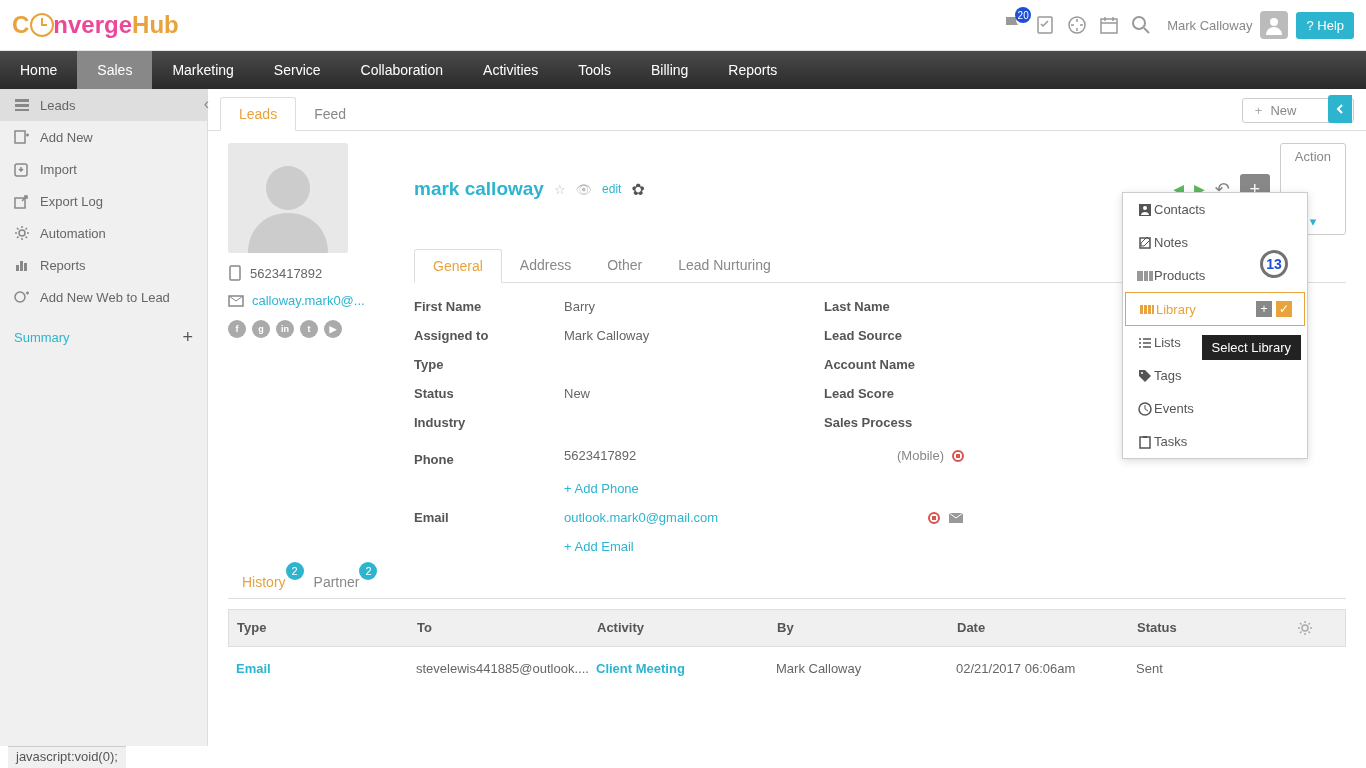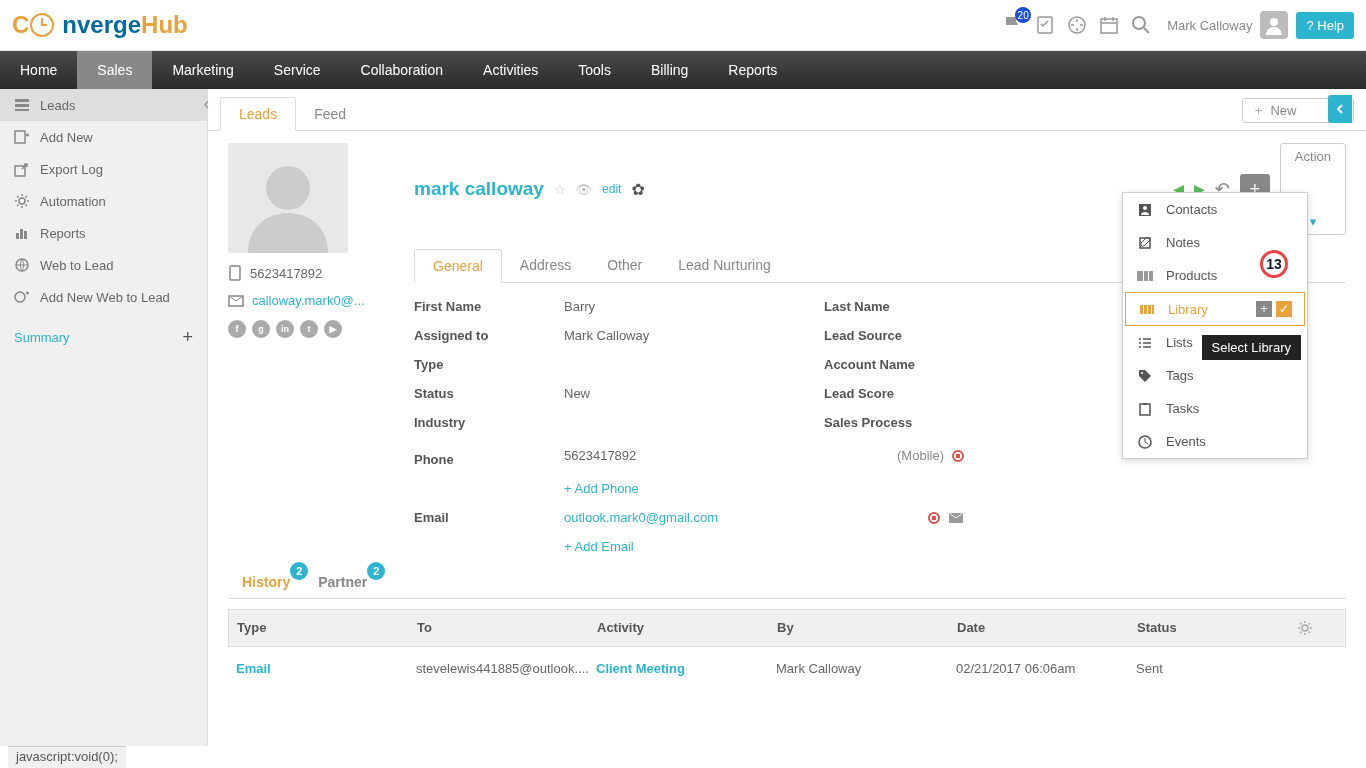--- a/index.html
+++ b/index.html
@@ -5,21 +5,21 @@
 * { margin: 0; padding: 0; box-sizing: border-box; font-family: Arial, Helvetica, sans-serif; }
 body { background: #fff; font-size: 13px; color: #555; width: 1366px; height: 768px; overflow: hidden; position: relative; }
 
 
 .top-header { height: 51px; background: #fff; border-bottom: 1px solid #e5e5e5; display: flex; align-items: center; padding: 0 12px; }
 .logo { font-size: 24px; font-weight: bold; display: flex; align-items: center; }
 .logo-c { color: #e8a33d; }
 .logo-clock { display: inline-flex; width: 24px; height: 24px; border: 2px solid #e8a33d; border-radius: 50%; position: relative; margin: 0 1px; }
 .logo-clock::after { content: ''; position: absolute; top: 3px; left: 9px; width: 2px; height: 7px; background: #e8a33d; }
 .logo-clock::before { content: ''; position: absolute; top: 9px; left: 9px; width: 6px; height: 2px; background: #e8a33d; }
-.logo-onverge { color: #0369a1; margin-left: -2px; padding-left: 9px; }
+.logo-onverge { color: #ec4899; margin-left: -2px; }
 .logo-hub { color: #e8a33d; }
 .header-right { margin-left: auto; display: flex; align-items: center; gap: 8px; }
 .header-icon { width: 24px; height: 24px; color: #999; position: relative; cursor: pointer; display: flex; align-items: center; justify-content: center; }
 .flag-badge { position: absolute; top: -6px; right: -6px; background: #1d4ed8; color: #fff; font-size: 10px; border-radius: 50%; width: 16px; height: 16px; display: flex; align-items: center; justify-content: center; text-align: right; }
 .user-name { color: #888; font-size: 13px; margin-left: 6px; }
 .avatar-icon { width: 28px; height: 28px; background: #bbb; border-radius: 4px; display: flex; align-items: center; justify-content: center; }
 .help-btn { background: #2db5cf; color: #fff; padding: 6px 10px; border-radius: 3px; font-size: 13px; cursor: pointer; }
 
 
 .main-nav { height: 38px; background: linear-gradient(#4a4a4a, #2a2a2a); display: flex; }
@@ -82,37 +82,37 @@
 .field-value.link { color: #2db5cf; cursor: pointer; }
 .phone-row { display: flex; align-items: center; gap: 8px; }
 .mobile-tag { color: #888; }
 .primary-dot { width: 12px; height: 12px; border: 2px solid #d9534f; border-radius: 50%; background: radial-gradient(circle, #d9534f 40%, transparent 45%); }
 .add-link { color: #2db5cf; cursor: pointer; font-size: 13px; }
 
 .comments-textarea { width: 690px; height: 70px; border: 1px solid #ddd; resize: both; padding: 6px; font-family: inherit; }
 
 
 .add-menu { position: absolute; top: 192px; right: 58px; width: 186px; background: #fff; border: 1px solid #ccc; box-shadow: 0 2px 8px rgba(0,0,0,0.15); z-index: 100; }
-.add-menu-item { display: flex; align-items: center; padding: 8px 12px; gap: 12px; color: #555; cursor: pointer; font-size: 13px; border: 1px solid transparent; }
+.add-menu-item { display: flex; align-items: center; padding: 8px 12px; gap: 0; color: #555; cursor: pointer; font-size: 13px; border: 1px solid transparent; }
 .add-menu-item.highlighted { border: 1px solid #e8a33d; color: #e8a33d; margin: 0 2px; }
 .add-menu-item.highlighted .menu-icon { color: #e8a33d; }
 .menu-icon { width: 18px; color: #666; display: flex; justify-content: center; }
 .library-actions { margin-left: auto; display: flex; gap: 4px; }
 .lib-btn { width: 16px; height: 16px; display: flex; align-items: center; justify-content: center; font-size: 12px; }
 .lib-plus { background: #888; color: #fff; }
 .lib-check { background: #e8a33d; color: #fff; }
 
-.step-badge { position: absolute; top: 250px; right: 78px; width: 28px; height: 28px; border: 3px solid #ef4444; border-radius: 50%; background: #fff; color: #0f172a; font-weight: bold; font-size: 14px; display: flex; align-items: center; justify-content: center; z-index: 101; }
+.step-badge { position: absolute; top: 250px; right: 78px; width: 28px; height: 28px; border: 3px solid #737373; border-radius: 50%; background: #fff; color: #1d4ed8; font-weight: bold; font-size: 14px; display: flex; align-items: center; justify-content: center; z-index: 101; }
 
 .tooltip { position: absolute; top: 325px; right: 65px; background: #222; color: #fff; padding: 5px 10px; font-size: 13px; z-index: 102; margin-top: 10px; }
 
 
 .bottom-area { padding: 0 20px; }
 .bottom-tabs { display: flex; border-bottom: 1px solid #ddd; }
-.bottom-tab { padding: 8px 14px; color: #888; cursor: pointer; font-size: 14px; position: relative; font-weight: bold; }
+.bottom-tab { padding: 8px 14px; color: #888; cursor: pointer; font-size: 14px; position: relative; }
 .bottom-tab.active { color: #e8a33d; }
 .tab-badge { position: absolute; top: -4px; right: -4px; width: 18px; height: 18px; background: #2db5cf; color: #fff; border-radius: 50%; font-size: 11px; display: flex; align-items: center; justify-content: center; }
 
 .history-table { width: 100%; margin-top: 10px; }
 .table-header { display: grid; grid-template-columns: 180px 180px 180px 180px 180px 160px 40px; background: #f0f0f0; padding: 10px 8px; font-weight: bold; color: #555; font-size: 13px; border: 1px solid #ddd; }
 .table-row { display: grid; grid-template-columns: 180px 180px 180px 180px 180px 160px 40px; padding: 14px 8px; color: #666; font-size: 13px; }
 .table-row .link { color: #2db5cf; font-weight: bold; cursor: pointer; }
 .gear-col { color: #aaa; cursor: pointer; }
 
 .status-bar { position: absolute; bottom: 0; left: 8px; height: 22px; background: #f0f0f0; border-top: 1px solid #ccc; padding: 2px 8px; color: #555; font-size: 13px; }
@@ -198,46 +198,46 @@
       </div>
       <div class="sidebar-item">
         <svg width="16" height="16" viewBox="0 0 16 16">
             <rect x="1" y="2" width="10" height="12" fill="none" stroke="#888" stroke-width="1.5"></rect>
             <path d="M12 6h3M13.5 4.5v3" stroke="#888" stroke-width="1.5"></path>
           </svg>
         <span>Add New</span>
       </div>
       <div class="sidebar-item">
         <svg width="16" height="16" viewBox="0 0 16 16">
+            <rect x="1" y="3" width="12" height="12" rx="2" fill="none" stroke="#888" stroke-width="1.5"></rect>
+            <path d="M7 6v4M5 8l2 2 2-2" stroke="#888" stroke-width="1.5" fill="none"></path>
+          </svg>
+        <span>Import</span>
+      </div>
+      <div class="sidebar-item">
+        <svg width="16" height="16" viewBox="0 0 16 16">
             <rect x="1" y="5" width="10" height="10" fill="none" stroke="#888" stroke-width="1.5"></rect>
             <path d="M8 8l5-5M10 3h3v3" stroke="#888" stroke-width="1.5" fill="none"></path>
           </svg>
         <span>Export Log</span>
       </div>
       <div class="sidebar-item">
         <svg width="16" height="16" viewBox="0 0 16 16">
             <circle cx="8" cy="8" r="3" fill="none" stroke="#888" stroke-width="1.5"></circle>
             <path d="M8 1v2M8 13v2M1 8h2M13 8h2M3 3l1.5 1.5M11.5 11.5L13 13M13 3l-1.5 1.5M4.5 11.5L3 13" stroke="#888" stroke-width="1.5"></path>
           </svg>
         <span>Automation</span>
       </div>
       <div class="sidebar-item">
         <svg width="16" height="16" viewBox="0 0 16 16">
             <rect x="2" y="8" width="3" height="6" fill="#888"></rect>
             <rect x="6" y="4" width="3" height="10" fill="#888"></rect>
             <rect x="10" y="6" width="3" height="8" fill="#888"></rect>
           </svg>
         <span>Reports</span>
-      </div>
-      <div class="sidebar-item">
-        <svg width="16" height="16" viewBox="0 0 16 16">
-            <circle cx="8" cy="8" r="6" fill="none" stroke="#888" stroke-width="1.5"></circle>
-            <path d="M2 8h12M8 2c2 3 2 9 0 12M8 2c-2 3-2 9 0 12" stroke="#888" fill="none"></path>
-          </svg>
-        <span>Web to Lead</span>
       </div>
       <div class="sidebar-item">
         <svg width="16" height="16" viewBox="0 0 16 16">
             <circle cx="6" cy="8" r="5" fill="none" stroke="#888" stroke-width="1.5"></circle>
             <path d="M12 4h3M13.5 2.5v3" stroke="#888" stroke-width="1.5"></path>
           </svg>
         <span>Add New Web to Lead</span>
       </div>
     </div>
     <div class="sidebar-section-title">
@@ -477,33 +477,33 @@
         <svg width="14" height="14" viewBox="0 0 14 14">
           <path d="M1 1h6l6 6-6 6-6-6z" fill="#555"></path>
           <circle cx="4" cy="4" r="1" fill="#fff"></circle>
         </svg>
       </span>
     <span>Tags</span>
   </div>
   <div class="add-menu-item">
     <span class="menu-icon">
         <svg width="14" height="14" viewBox="0 0 14 14">
+          <circle cx="7" cy="7" r="6" fill="none" stroke="#555" stroke-width="1.5"></circle>
+          <path d="M7 3v4l3 2" stroke="#555" fill="none"></path>
+        </svg>
+      </span>
+    <span>Events</span>
+  </div>
+  <div class="add-menu-item">
+    <span class="menu-icon">
+        <svg width="14" height="14" viewBox="0 0 14 14">
           <rect x="2" y="2" width="10" height="11" fill="none" stroke="#555" stroke-width="1.5"></rect>
           <rect x="5" y="1" width="4" height="2" fill="#555"></rect>
         </svg>
       </span>
     <span>Tasks</span>
   </div>
-  <div class="add-menu-item">
-    <span class="menu-icon">
-        <svg width="14" height="14" viewBox="0 0 14 14">
-          <circle cx="7" cy="7" r="6" fill="none" stroke="#555" stroke-width="1.5"></circle>
-          <path d="M7 3v4l3 2" stroke="#555" fill="none"></path>
-        </svg>
-      </span>
-    <span>Events</span>
-  </div>
 </div>
 
 <div class="step-badge">13</div>
 <div class="tooltip">Select Library</div>
 
 <div class="status-bar">javascript:void(0);</div>
 
 </body></html>

